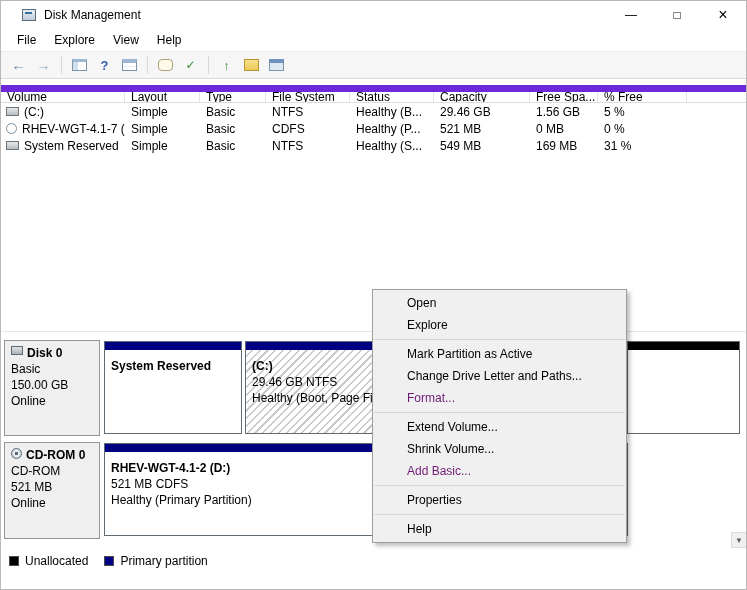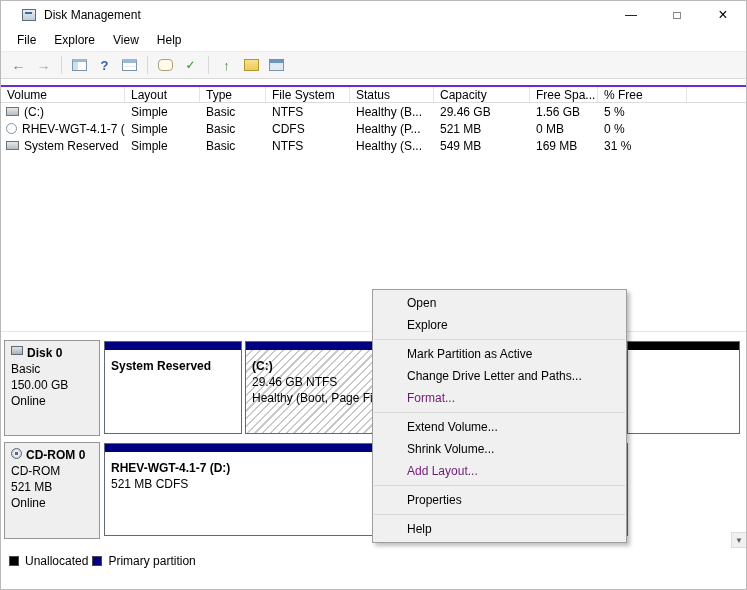--- a/index.html
+++ b/index.html
@@ -39,21 +39,21 @@
   .ibox.v-tree { background:linear-gradient(90deg,#cfe0ef 0 5px,#fff 5px); border-top:3px solid #9db8d2; }
   .ibox.v-table { border-top:4px solid #9db8d2; background:linear-gradient(#fff 0 3px,#e4edf5 3px 4px,#fff 4px 7px,#e4edf5 7px 8px,#fff 8px); }
   .ibox.v-bubble { border-radius:4px; background:#fffbe8; border-color:#a9a27d; }
   .ibox.v-folder { background:linear-gradient(#f8e28a,#ecc95a); border-color:#b5952f; }
   .ibox.v-views { border-top:4px solid #6f93c0; background:#dfe9f2; }
   .tb-sep { width:1px; height:18px; background:#d8d8d8; margin:0 4px; flex:none; }
 
   
   .volume-table { position:absolute; top:84px; left:0; right:0; }
   .vt-row { display:grid; grid-template-columns:124px 75px 66px 84px 84px 96px 68px 89px; align-items:center; }
-  .vt-head { height:18px; border-top:2px solid #6d28d9; border-bottom:1px solid #dcdcdc; }
+  .vt-head { height:18px; border-top:7px solid #6d28d9; border-bottom:1px solid #dcdcdc; }
   .vt-head .cell { border-right:1px solid #e4e4e4; height:100%; display:flex; align-items:center; }
   .vt-data { height:17px; }
   .cell { padding-left:6px; white-space:nowrap; overflow:hidden; }
   .vol-cell { display:flex; align-items:center; gap:5px; padding-left:5px; }
   .drive-ico { width:13px; height:9px; border:1px solid #69757e; background:linear-gradient(#e9e9e9,#b7bcc0); flex:none; }
   .cd-ico { width:11px; height:11px; border-radius:50%; border:1px solid #7d93a6; flex:none;
     background:radial-gradient(circle at 50% 50%, #8headd 0, #88a 1.5px, #dfe9f2 1.6px 3.5px, #c3d6e6 3.6px); }
 
   
   .graph-pane { position:absolute; top:330px; left:0; width:747px; height:218px; background:#fff; border-top:1px solid #e6e6e6; }
@@ -73,21 +73,21 @@
   .part .ptxt { padding:9px 0 0 6px; white-space:nowrap; }
   .part .ptxt div { margin-bottom:2px; }
   .ptitle { font-weight:bold; }
   .part.selected { background:repeating-linear-gradient(135deg,#ffffff 0 4px,#c9c9c9 4px 5.5px); }
   .p-sysres  { left:103px; width:138px; }
   .p-c       { left:244px; width:379px; }
   .p-unalloc { left:626px; width:113px; }
   .p-d       { left:103px; width:524px; }
 
   
-  .legend { position:absolute; top:550px; left:0; right:0; height:20px; display:flex; align-items:center; gap:4px; padding-left:8px; background:#fff; }
+  .legend { position:absolute; top:550px; left:0; right:0; height:20px; display:flex; align-items:center; gap:16px; padding-left:8px; background:#fff; }
   .lg { display:flex; align-items:center; gap:6px; }
   .sw { width:10px; height:10px; border:1px solid #4a4a4a; flex:none; }
   .sw-unalloc { background:#000000; }
   .sw-primary { background:#000080; }
 
   
   .scroll-down { position:absolute; left:730px; top:531px; width:16px; height:16px; background:#f0f0f0; border:1px solid #dcdcdc;
     display:flex; align-items:center; justify-content:center; font-size:8px; color:#606060; }
 
   
@@ -245,22 +245,23 @@
           <span class="cdrom-ico"></span>
           <span>CD-ROM 0</span>
         </div>
       <div>CD-ROM</div>
       <div>521 MB</div>
       <div>Online</div>
     </div>
     <div class="part p-d">
       <div class="strip"></div>
       <div class="ptxt">
-        <div class="ptitle">RHEV-WGT-4.1-7 (D:)</div>
+        <div class="ptitle">RHEV-WGT-4.1-2 (D:)</div>
         <div>521 MB CDFS</div>
+        <div>Healthy (Primary Partition)</div>
       </div>
     </div>
   </div>
 
 </div>
 
 <div class="legend">
   <div class="lg">
     <span class="sw sw-unalloc"></span>
     <span>Unallocated</span>
@@ -278,18 +279,18 @@
 <div class="context-menu">
   <div class="mi">Open</div>
   <div class="mi">Explore</div>
   <div class="msep"></div>
   <div class="mi">Mark Partition as Active</div>
   <div class="mi">Change Drive Letter and Paths...</div>
   <div class="mi disabled">Format...</div>
   <div class="msep"></div>
   <div class="mi">Extend Volume...</div>
   <div class="mi">Shrink Volume...</div>
-  <div class="mi disabled">Add Layout...</div>
+  <div class="mi disabled">Add Basic...</div>
   <div class="msep"></div>
   <div class="mi">Properties</div>
   <div class="msep"></div>
   <div class="mi">Help</div>
 </div>
 
 </body></html>

